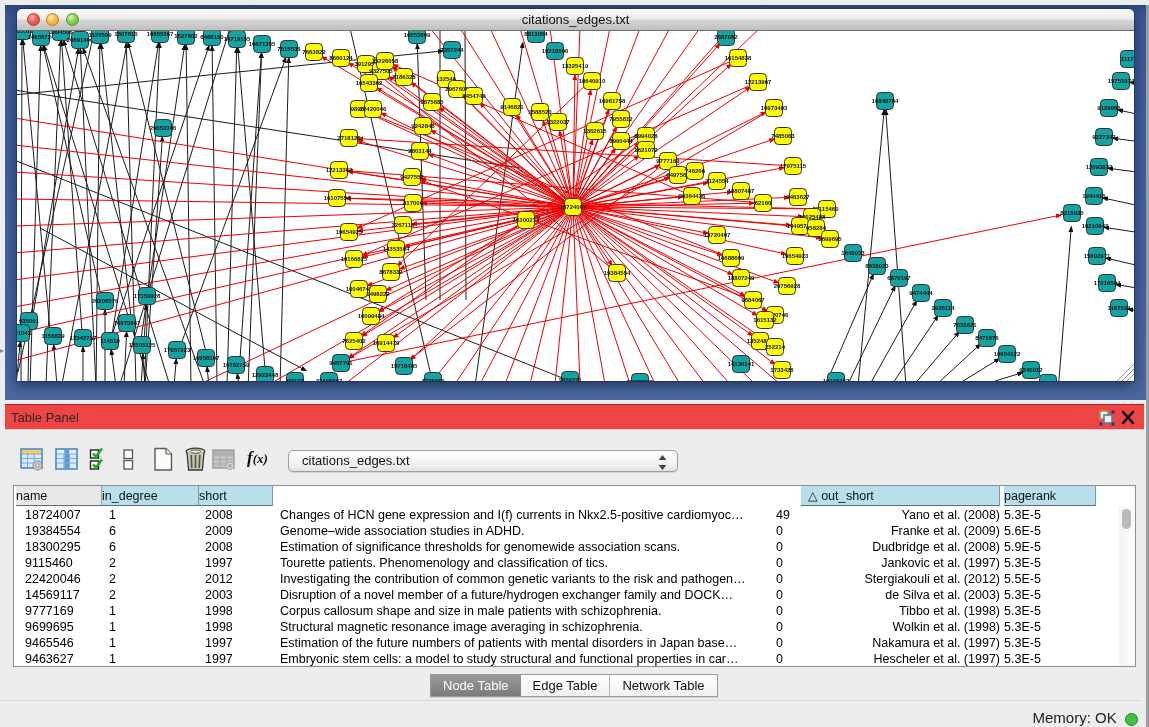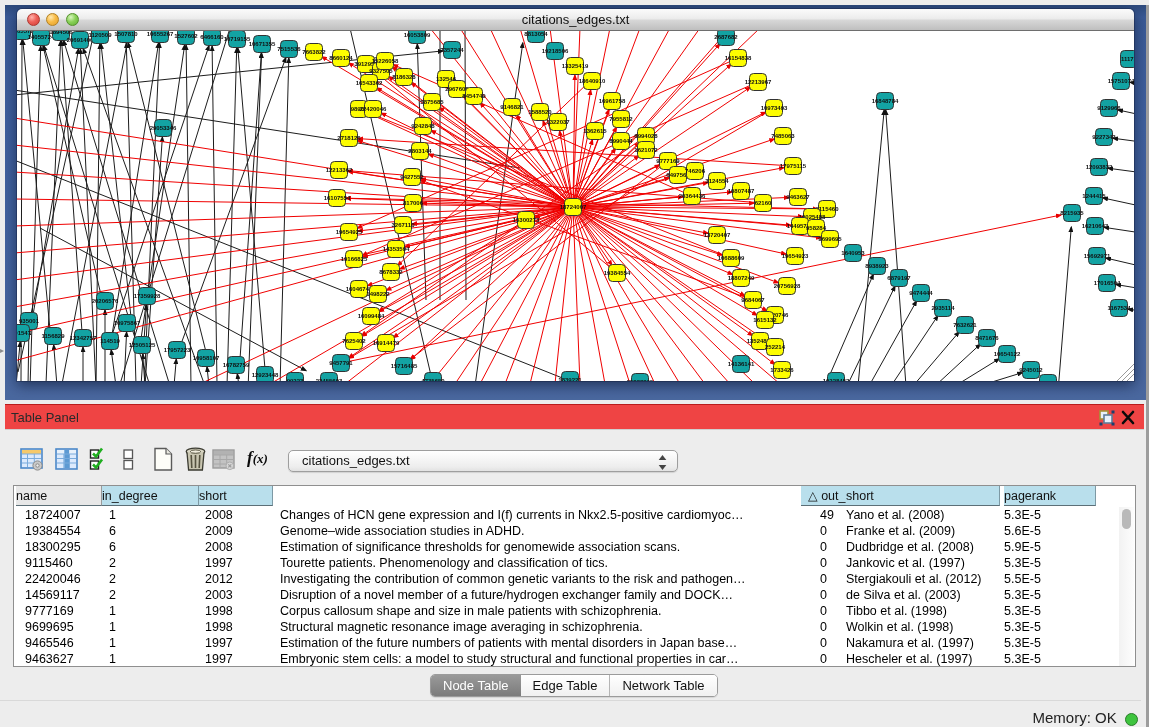--- a/index.html
+++ b/index.html
@@ -23,30 +23,30 @@
  font-size:13px;color:#111;line-height:20px;padding-left:13px;box-shadow:0 1px 1px rgba(0,0,0,.12)}
 #tblwrap{position:absolute;left:13px;top:85px;width:1123px;height:182px;background:#fff;
  border:1px solid #8f8f8f;overflow:hidden}
 #thead{position:absolute;left:2px;top:0;height:21px;width:1080px;font-size:12.5px;color:#111}
 #thead span{position:absolute;top:0;height:20px;line-height:20px;
  background:#b9dfec;border-right:1px solid #7d99a4;border-bottom:1px solid #5c6f77}
 #tbody{position:absolute;left:2px;top:21px;font-size:12.5px;color:#000}
 .tr{position:relative;height:16px;line-height:16px;white-space:nowrap}
 .tr span{position:absolute;top:0}
 .c0{left:9px} .c1{left:93px} .c2{left:189px} .c3{left:264px;width:496px;overflow:hidden}
-.c4{left:804px} .c5{left:830px;width:154px;text-align:left} .c6{left:988px}
+.c4{left:760px} .c5{left:830px;width:154px;text-align:right} .c6{left:988px}
 #h0{left:0;width:86px;background:#e8e8e8 !important;border-right:1px solid #9a9a9a !important}
 #h1{left:86px;width:97px} #h2{left:183px;width:74px} #h3{left:257px;width:498px}
 #h4{left:785px;width:75px;text-align:center;padding-left:4px}
 #h5{left:830px;width:154px} #h6{left:988px;width:92px}
 #vsb{position:absolute;right:1px;top:21px;width:15px;height:160px;
  background:linear-gradient(90deg,#f2f2f2,#fdfdfd)}
 #vsb .th{position:absolute;left:3px;top:2px;width:9px;height:20px;background:#b9b9b9;border-radius:5px}
 #tabs{position:absolute;left:430px;top:274px;height:23px;font-size:13px;border:1px solid #9b9b9b;
- border-radius:5px;overflow:hidden;background:#fff;box-shadow:0 1px 1px rgba(0,0,0,.1)}
+ border-radius:0;overflow:hidden;background:#fff;box-shadow:0 1px 1px rgba(0,0,0,.1)}
 #tabs span{display:inline-block;height:23px;line-height:22px;padding:0 12px;color:#111;
  background:linear-gradient(180deg,#fff,#efefef)}
 #tabs .sel{background:linear-gradient(180deg,#9a9a9a,#787878);color:#fff}
 #tabs .d{border-left:1px solid #b5b5b5}
 #status{position:absolute;right:8px;top:309px;font-size:15px;color:#222}
 #redge{position:absolute;right:0;top:5px;width:3px;height:722px;background:#9d9d9d}
 </style></head><body>
 <div id="desk">
   <div id="win">
     <div id="tbar">

